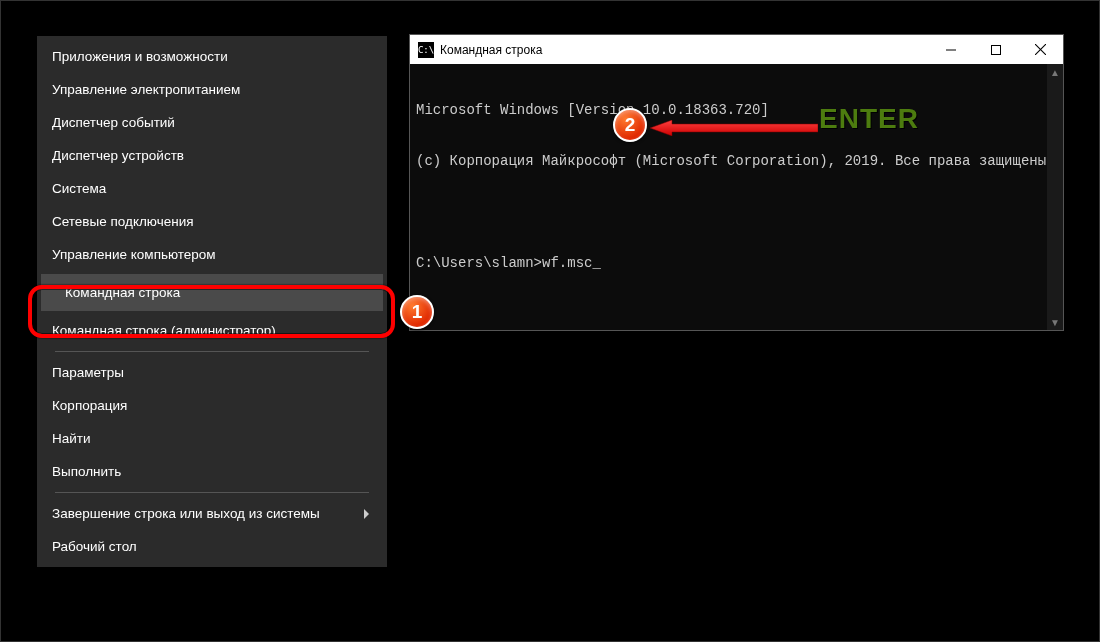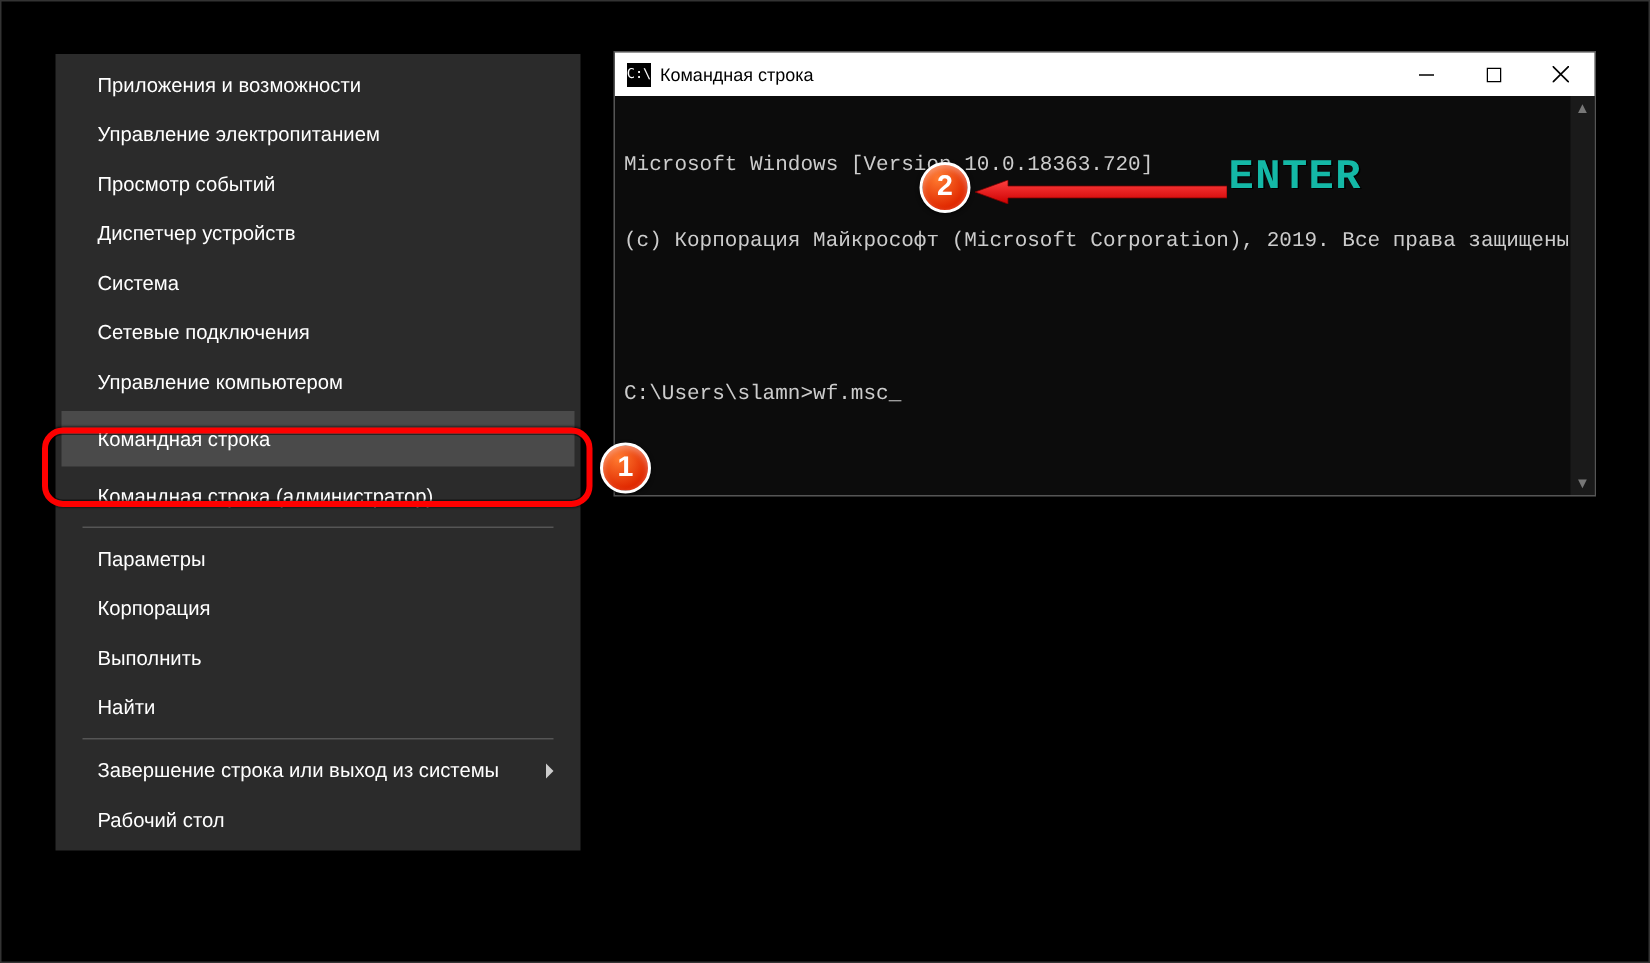--- a/index.html
+++ b/index.html
@@ -17,21 +17,21 @@
     position: absolute;
     left: 36px;
     top: 35px;
     width: 350px;
     background: #2b2b2b;
     color: #fff;
     font-size: 13.5px;
     padding: 4px 0;
   }
   .winx .item {
-    padding: 9px 28px;
+    padding: 9px 15px;
     white-space: nowrap;
     position: relative;
   }
   .winx .sep {
     border-top: 1px solid #555;
     margin: 4px 18px;
   }
   .winx .item.sub::after {
     content: "";
     position: absolute;
@@ -161,47 +161,47 @@
   .enter-arrow {
     position: absolute;
     left: 649px;
     top: 119px;
     z-index: 15;
   }
   .enter-text {
     position: absolute;
     left: 818px;
     top: 102px;
-    color: #14b8a6;
-    font-family: Liberation Mono, monospace;
+    color: #4d7c0f;
+    font-family: Liberation Sans, sans-serif;
     font-size: 28px;
     font-weight: bold;
     letter-spacing: 1px;
     text-shadow: 1px 1px 0 #000;
     z-index: 15;
   }
 </style>
 </head>
 <body>
 
 <div class="winx">
   <div class="item"><span>Приложения и возможности</span></div>
   <div class="item"><span>Управление электропитанием</span></div>
-  <div class="item"><span>Просмотр событий</span></div>
+  <div class="item"><span>Диспетчер событий</span></div>
   <div class="item"><span>Диспетчер устройств</span></div>
   <div class="item"><span>Система</span></div>
   <div class="item"><span>Сетевые подключения</span></div>
   <div class="item"><span>Управление компьютером</span></div>
   <div class="item hovered"><span>Командная строка</span></div>
   <div class="item"><span>Командная строка (администратор)</span></div>
   <div class="sep"></div>
   <div class="item"><span>Параметры</span></div>
   <div class="item"><span>Корпорация</span></div>
+  <div class="item"><span>Найти</span></div>
   <div class="item"><span>Выполнить</span></div>
-  <div class="item"><span>Найти</span></div>
   <div class="sep"></div>
   <div class="item sub"><span>Завершение строка или выход из системы</span></div>
   <div class="item"><span>Рабочий стол</span></div>
 </div>
 
 <div class="hlwrap"></div>
 
 <div class="cmd">
   <div class="titlebar">
     <div class="icon">C:\</div>

